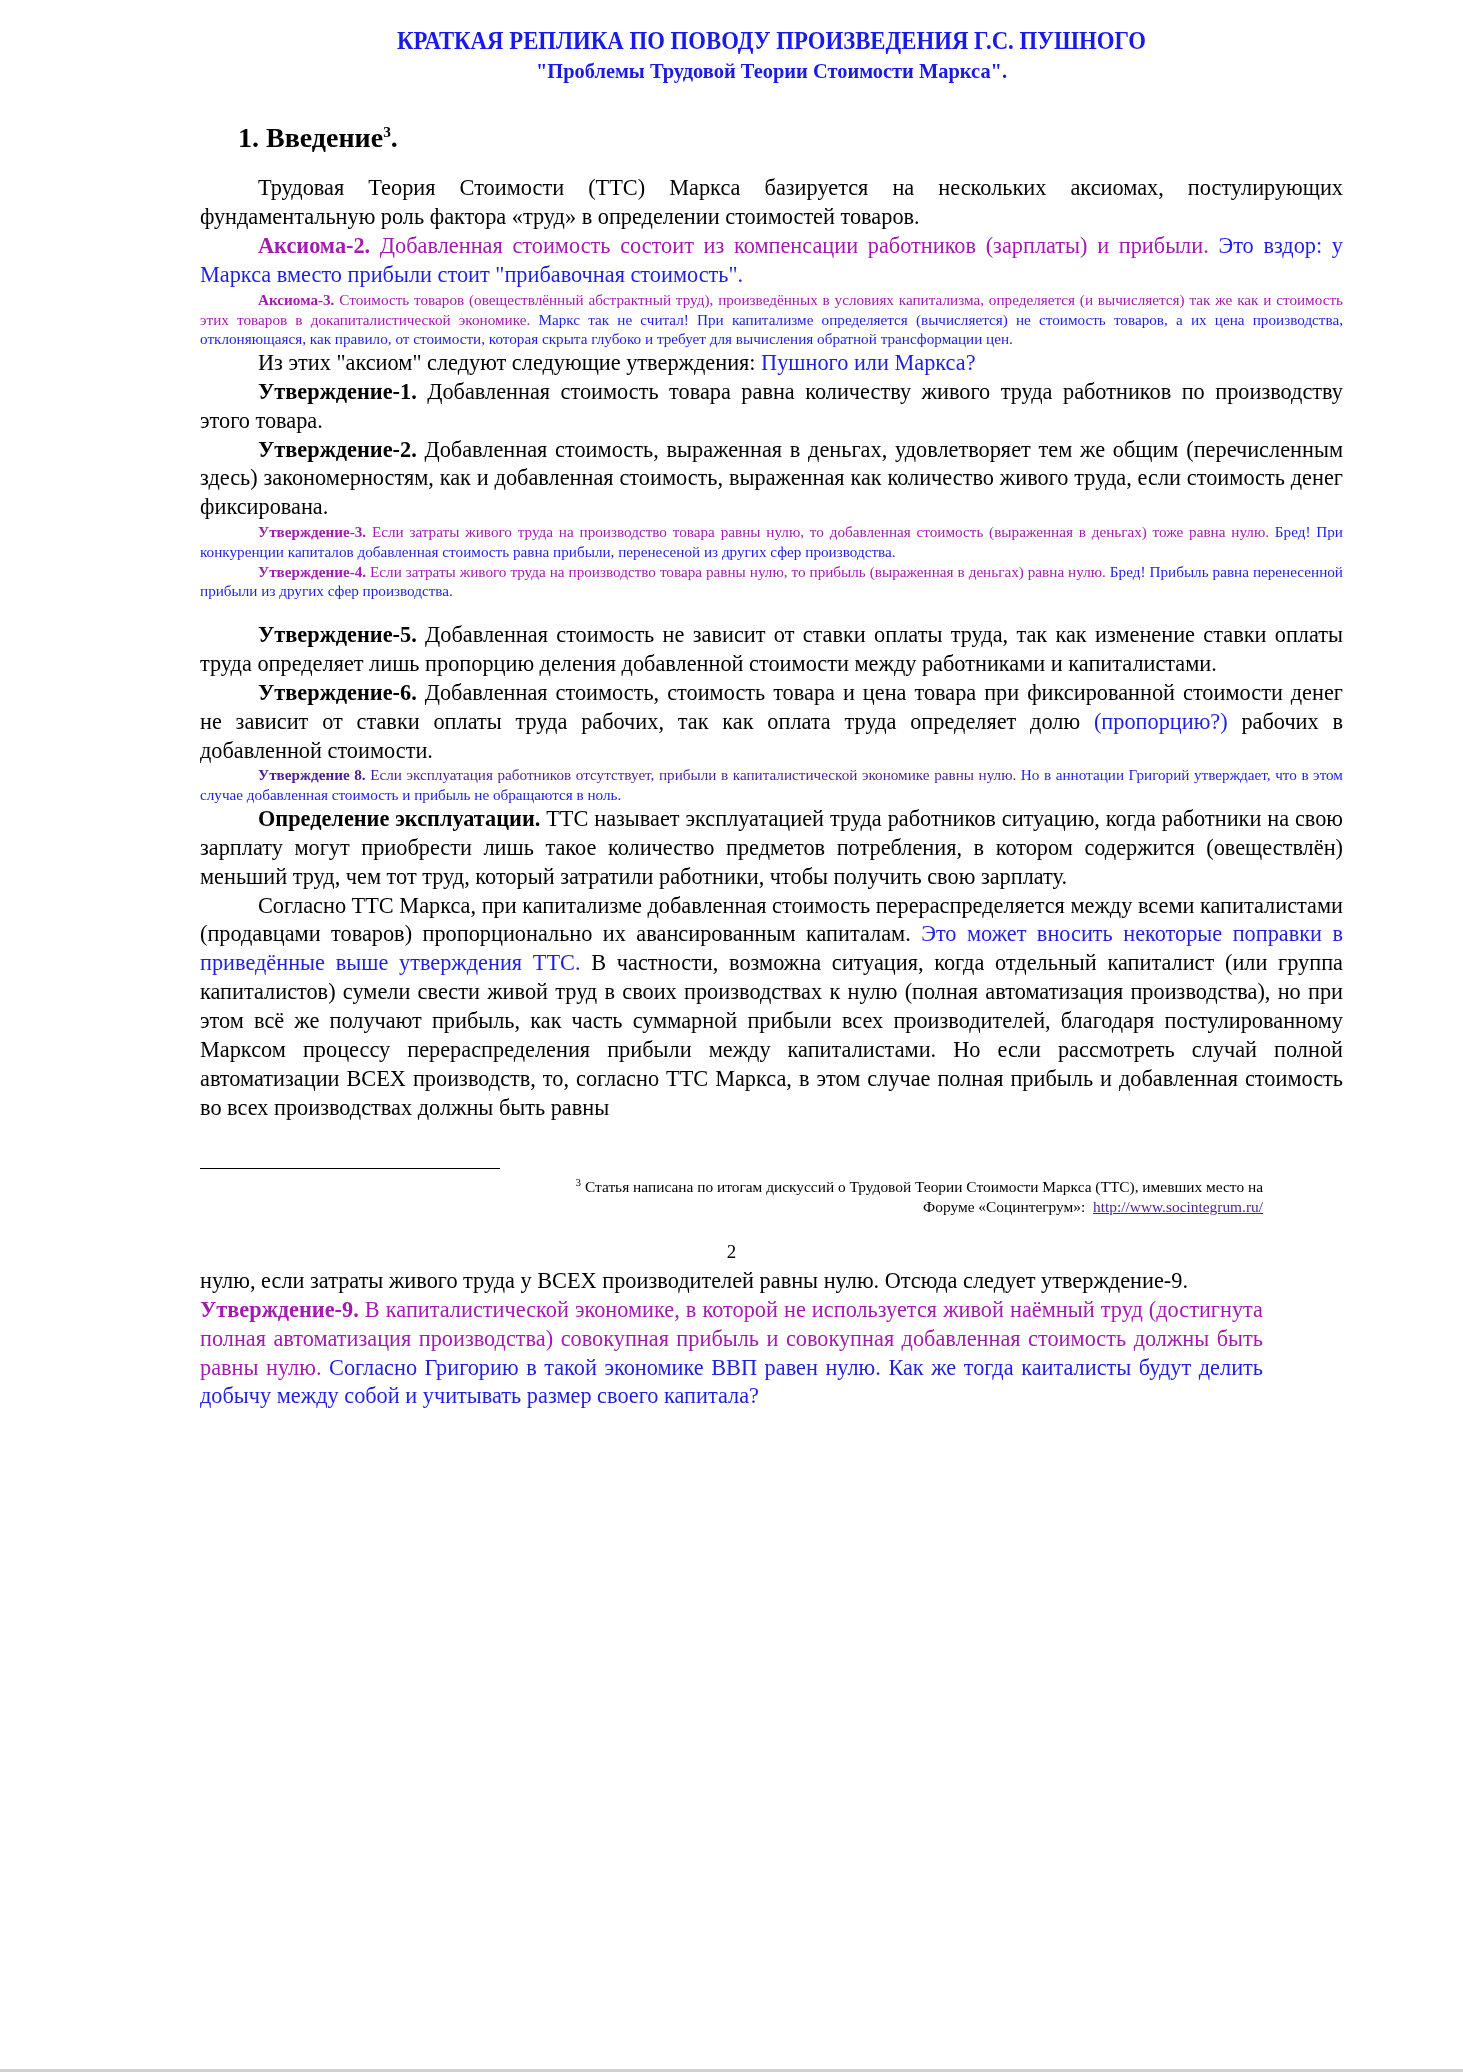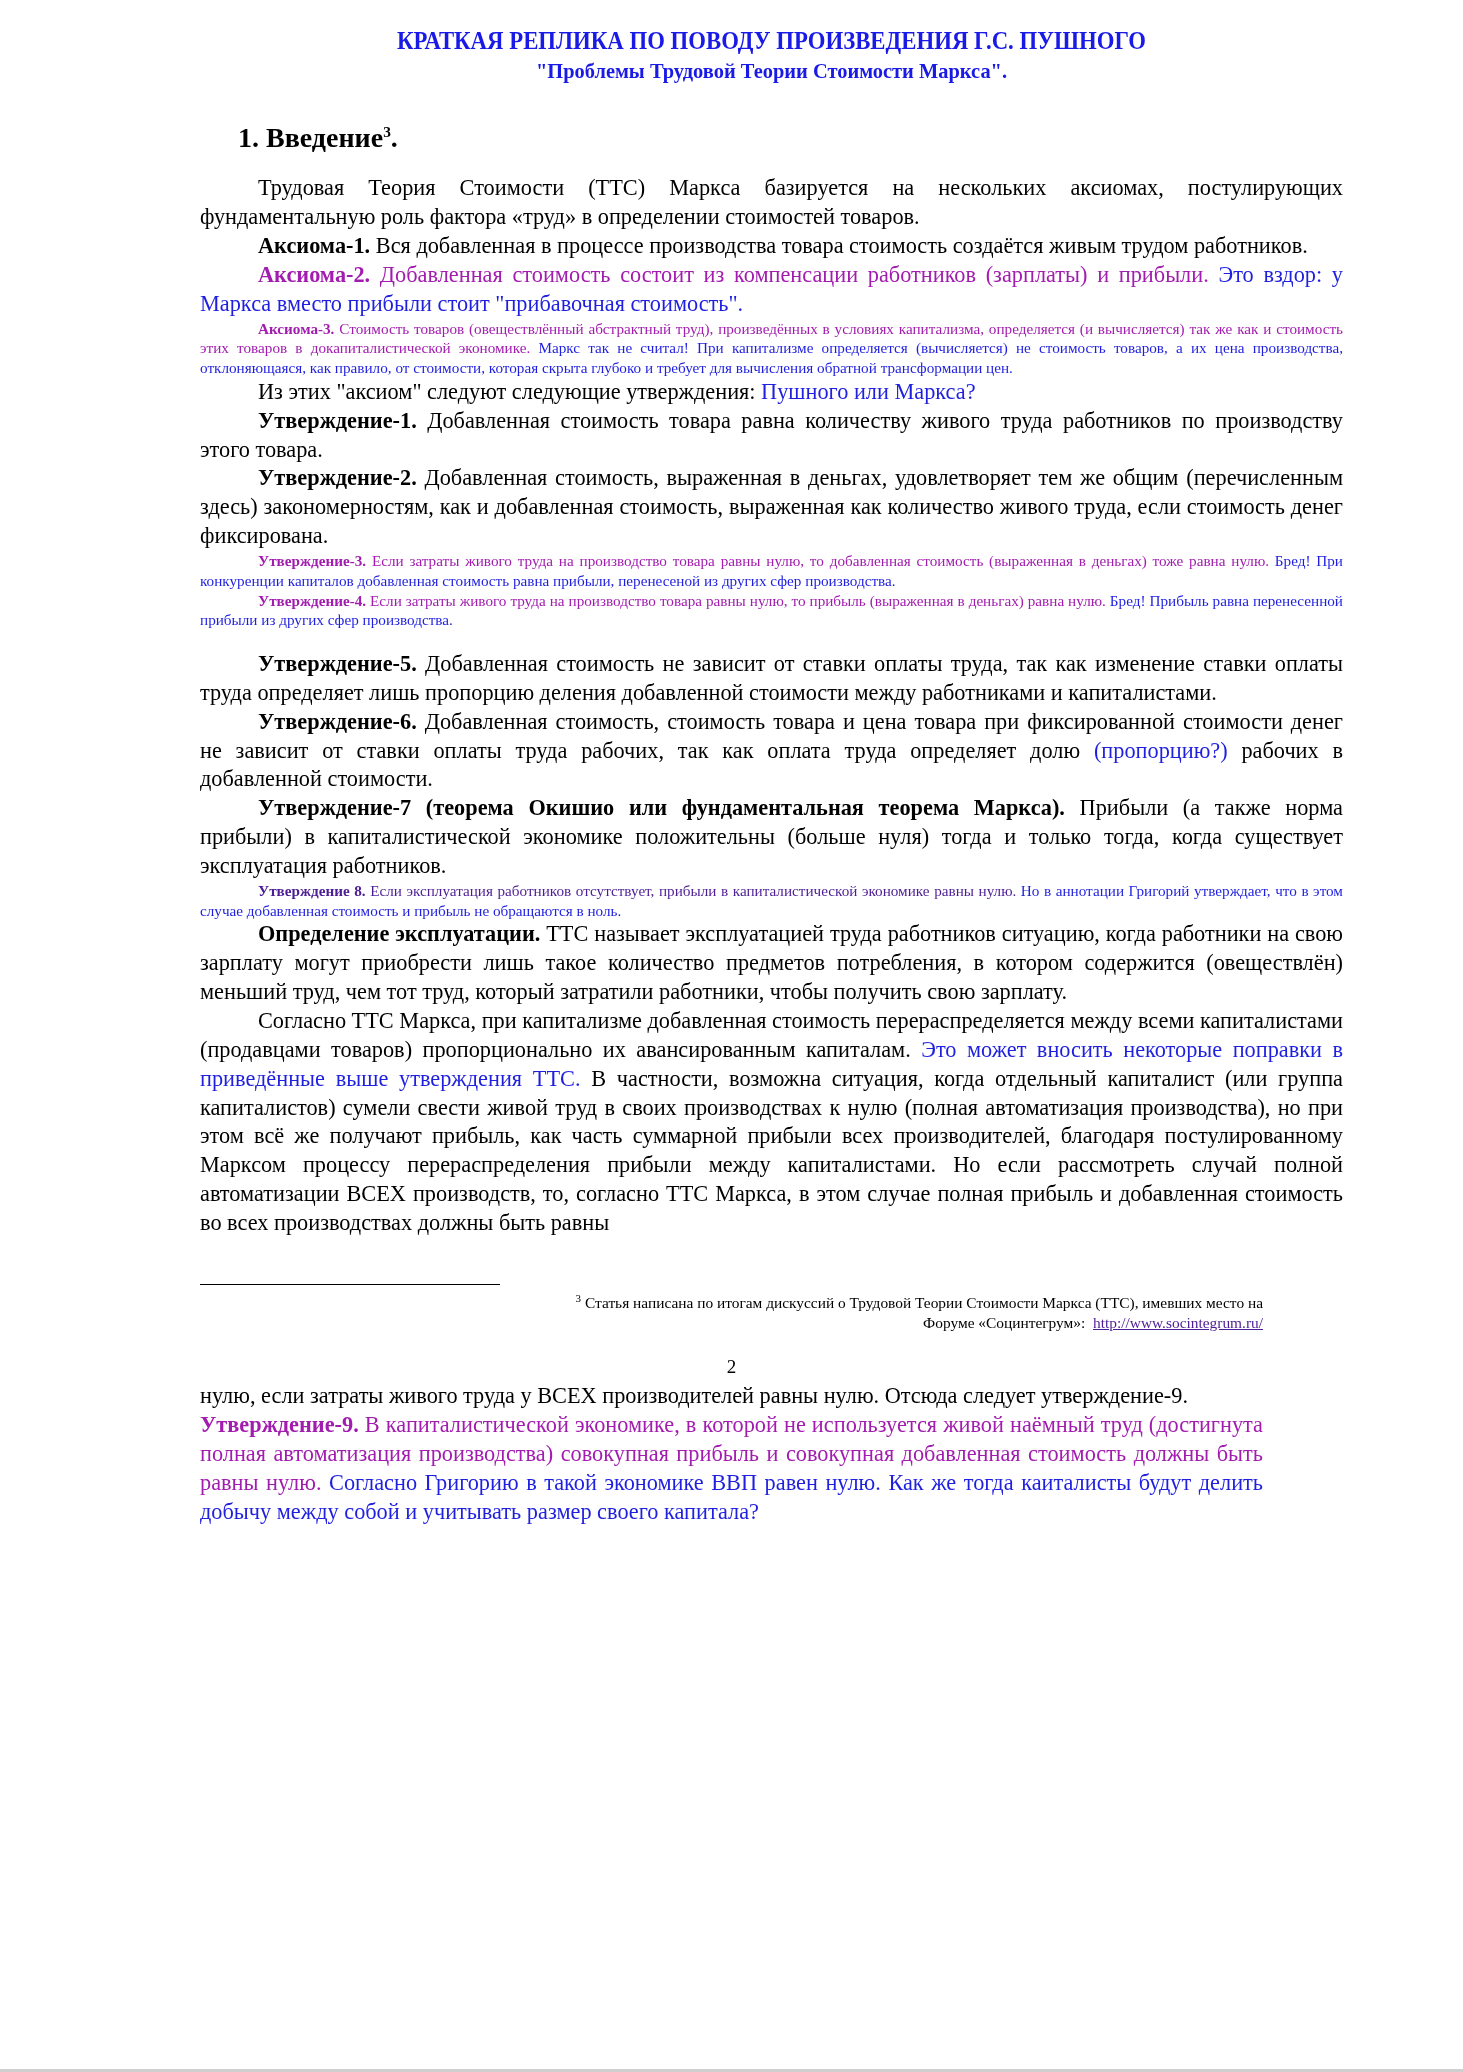--- a/index.html
+++ b/index.html
@@ -142,21 +142,20 @@
 
   <div class="content">
 
     <div class="doc-title">КРАТКАЯ РЕПЛИКА ПО ПОВОДУ ПРОИЗВЕДЕНИЯ Г.С. ПУШНОГО</div>
     <div class="doc-subtitle">"Проблемы Трудовой Теории Стоимости Маркса".</div>
 
     <div class="section-head"><span>1. Введение</span><sup>3</sup><span>.</span></div>
 
     <p class="p indent first">Трудовая Теория Стоимости (ТТС) Маркса базируется на нескольких аксиомах, постулирующих фундаментальную роль фактора «труд» в определении стоимостей товаров.</p>
 
-    <p class="p indent"><span class="b">Аксиома-1.</span><span> Вся добавленная в процессе производства товара стоимость создаётся живым трудом работников.</span></p>
 
     <p class="p indent"><span class="b red">Аксиома-2.</span><span class="red"> Добавленная стоимость состоит из компенсации работников (зарплаты) и прибыли.</span><span class="blue"> Это вздор: у Маркса вместо прибыли стоит "прибавочная стоимость".</span></p>
 
     <p class="small"><span class="b red">Аксиома-3.</span><span class="red"> Стоимость товаров (овеществлённый абстрактный труд), произведённых в условиях капитализма, определяется (и вычисляется) так же как и стоимость этих товаров в докапиталистической экономике.</span><span class="blue">  Маркс так не считал! При капитализме определяется (вычисляется) не стоимость товаров, а их цена производства, отклоняющаяся, как правило, от стоимости, которая скрыта глубоко и требует для вычисления обратной трансформации цен.</span></p>
 
     <p class="p indent"><span>Из этих "аксиом" следуют следующие утверждения: </span><span class="blue">Пушного или Маркса?</span></p>
 
     <p class="p indent"><span class="b">Утверждение-1.</span><span> Добавленная стоимость товара равна количеству живого труда работников по производству этого товара.</span></p>
 
     <p class="p indent"><span class="b">Утверждение-2.</span><span> Добавленная стоимость, выраженная в деньгах, удовлетворяет тем же общим (перечисленным здесь) закономерностям, как и добавленная стоимость, выраженная как количество живого труда, если стоимость денег фиксирована.</span></p>
@@ -164,21 +163,20 @@
     <p class="small"><span class="b red">Утверждение-3.</span><span class="red"> Если затраты живого труда на производство товара равны нулю, то добавленная стоимость (выраженная в деньгах) тоже равна нулю.</span><span class="blue"> Бред! При конкуренции капиталов добавленная стоимость равна прибыли, перенесеной из других сфер производства.</span></p>
 
     <p class="small tight"><span class="b red">Утверждение-4.</span><span class="red"> Если затраты живого труда на производство товара равны нулю, то прибыль (выраженная в деньгах) равна нулю.</span><span class="blue"> Бред! Прибыль равна перенесенной прибыли из других сфер производства.</span></p>
 
     <div class="gap-md"></div>
 
     <p class="p indent"><span class="b">Утверждение-5.</span><span> Добавленная стоимость не зависит от ставки оплаты труда, так как изменение ставки оплаты труда определяет лишь пропорцию деления добавленной стоимости между работниками и капиталистами.</span></p>
 
     <p class="p indent"><span class="b">Утверждение-6.</span><span> Добавленная стоимость, стоимость товара и цена товара при фиксированной стоимости денег не зависит от ставки оплаты труда рабочих, так как оплата труда определяет долю </span><span class="blue">(пропорцию?)</span><span> рабочих в добавленной стоимости.</span></p>
 
-    <p class="p indent"><span class="b">Утверждение-7 (теорема Окишио или фундаментальная теорема Маркса).</span><span> Прибыли (а также норма прибыли) в капиталистической экономике положительны (больше нуля) тогда и только тогда, когда существует эксплуатация работников.</span></p>
 
     <p class="small"><span class="b orange">Утверждение 8.</span><span class="orange"> Если эксплуатация работников отсутствует, прибыли в капиталистической экономике равны нулю.</span><span class="blue"> Но в аннотации Григорий утверждает, что в этом случае добавленная стоимость и прибыль не обращаются в ноль.</span></p>
 
     <p class="p indent"><span class="b">Определение эксплуатации.</span><span> ТТС называет эксплуатацией труда работников ситуацию, когда работники на свою зарплату могут приобрести лишь такое количество предметов потребления, в котором содержится (овеществлён) меньший труд, чем тот труд, который затратили работники, чтобы получить свою зарплату.</span></p>
 
     <p class="p indent"><span>Согласно ТТС Маркса, при капитализме добавленная стоимость перераспределяется между всеми капиталистами (продавцами товаров) пропорционально их авансированным капиталам. </span><span class="blue">Это может вносить некоторые поправки в приведённые выше утверждения ТТС.</span><span> В частности, возможна ситуация, когда отдельный капиталист (или группа капиталистов) сумели свести живой труд в своих производствах к нулю (полная автоматизация производства), но при этом всё же получают прибыль, как часть суммарной прибыли всех производителей, благодаря постулированному Марксом процессу перераспределения прибыли между капиталистами. Но если рассмотреть случай полной автоматизации ВСЕХ производств, то, согласно ТТС Маркса, в этом случае полная прибыль и добавленная стоимость во всех производствах должны быть равны</span></p>
 
   </div>
 
   <div class="footnote-area">

